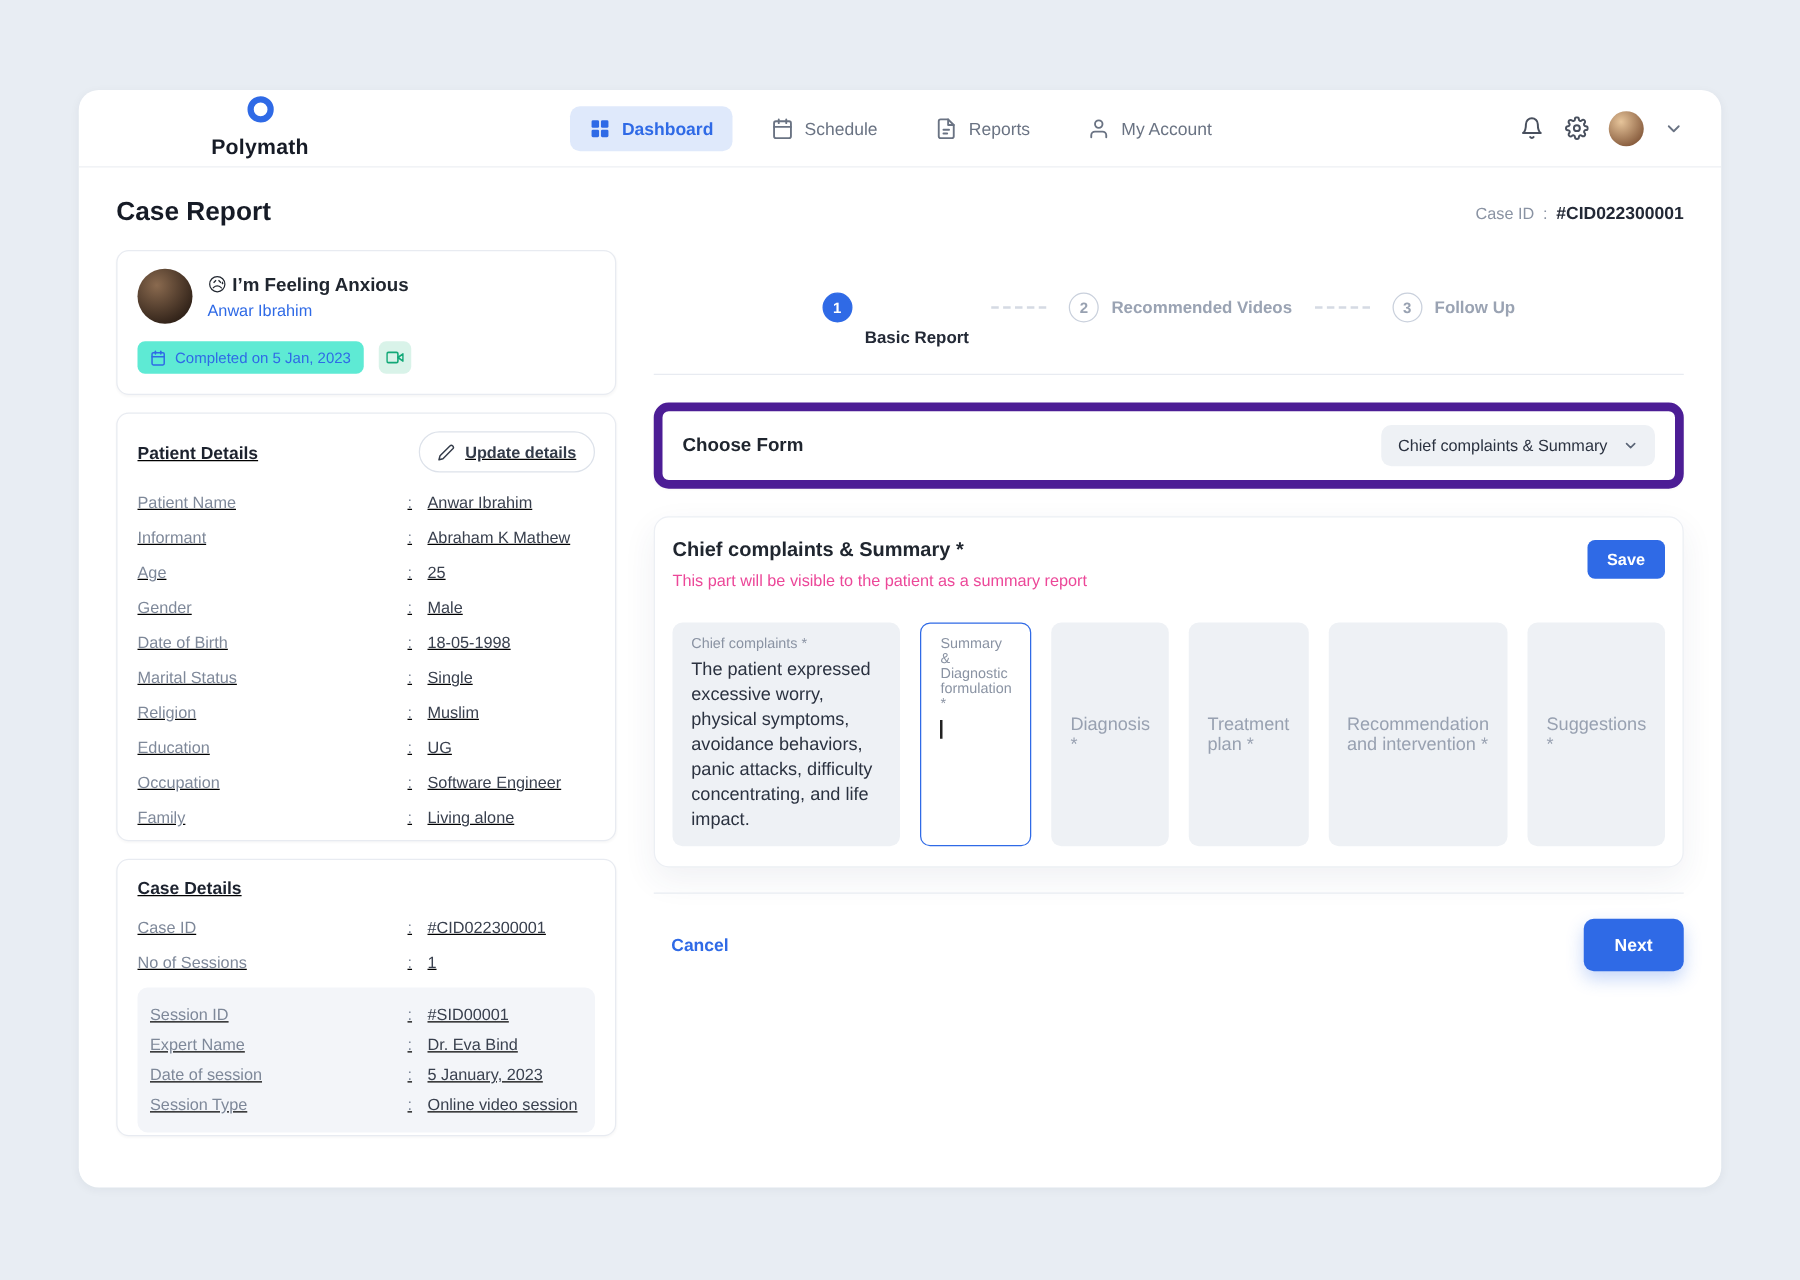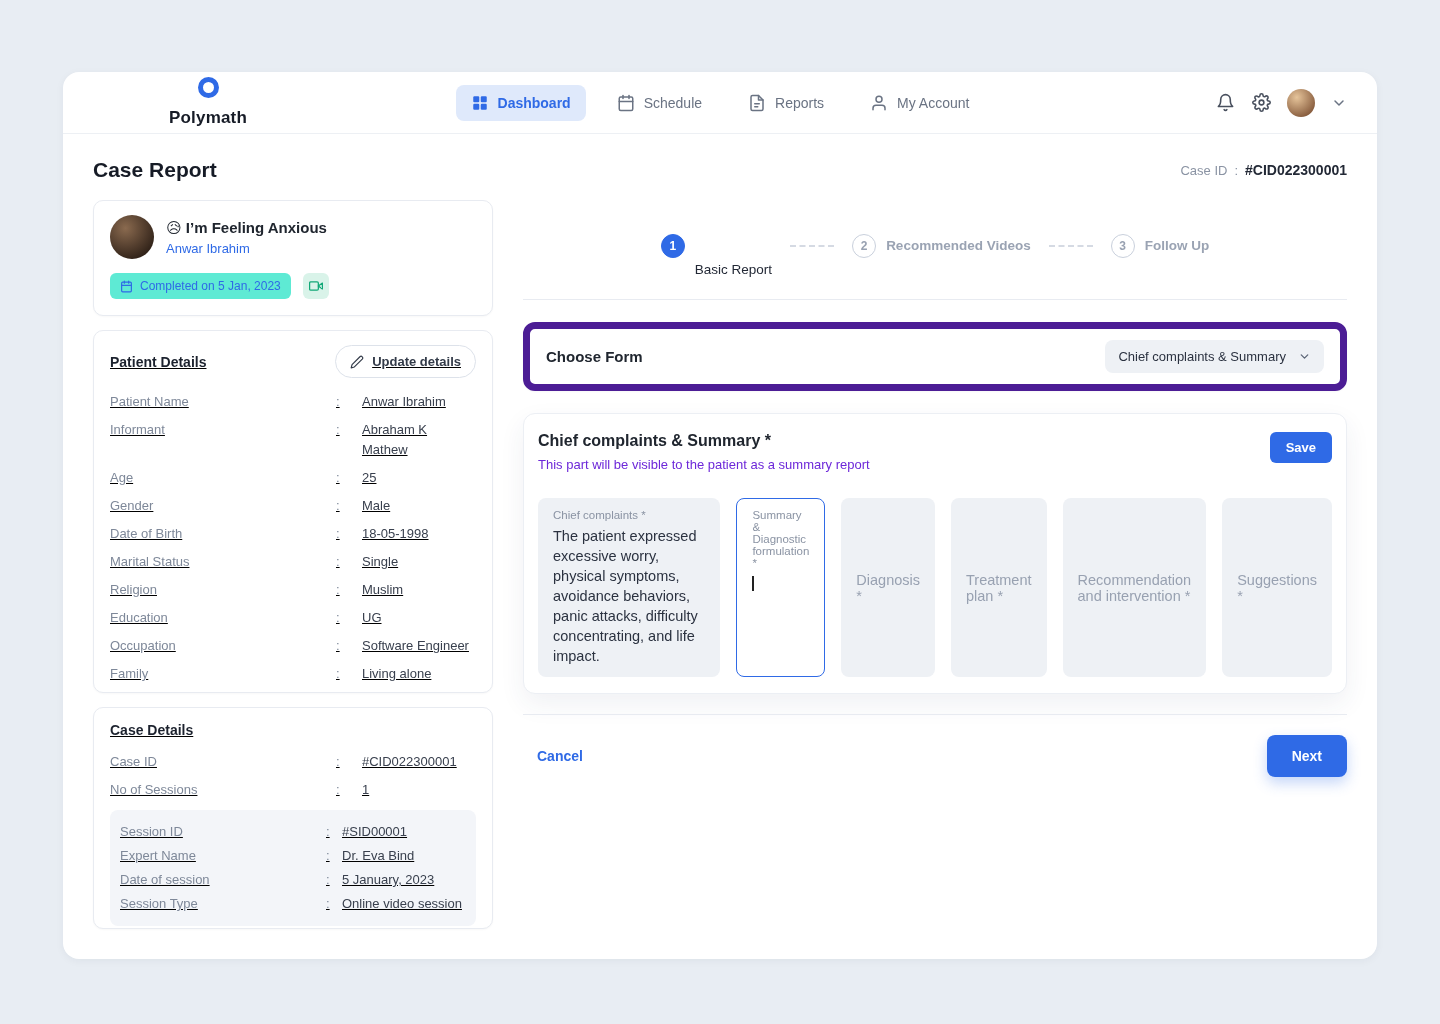--- a/index.html
+++ b/index.html
@@ -47,48 +47,48 @@
   .video-chip { width:26px; height:26px; border-radius:6px; background:#D9F3E9; color:#12A877; display:flex; align-items:center; justify-content:center; cursor:pointer; }
   .video-chip svg { width:14px; height:14px; }
 
   
   .details-card { padding:14px 16px 2px;text-decoration:underline; }
   .card-head { display:flex; justify-content:space-between; align-items:center; margin-bottom:12px; }
   .card-title { font-size:14px; font-weight:700; color:#1C222E; }
   .update-btn { display:flex; align-items:center; gap:8px; background:#fff; border:1px solid #DDE2EA; border-radius:17px; padding:8px 14px; font-size:13px; font-weight:600; color:#333B49; cursor:pointer; font-family:inherit; }
   .update-btn svg { width:14px; height:14px; }
   .kv { display:flex; font-size:13px; line-height:20px; padding:2px 0; }
-  .kv-list .kv { margin-bottom:4px;gap:10px; }
+  .kv-list .kv { margin-bottom:4px; }
   .kv-label { width:216px; color:#7E8899; flex:none; }
   .kv-colon { width:16px; color:#7E8899; flex:none; }
   .kv-value { flex:1; color:#39404E; font-weight:500; }
   .session-box { background:#F3F5F9; border-radius:8px; padding:10px; margin-top:8px; }
   .session-box .kv-label { width:206px; }
 
   
   .stepper { display:flex; align-items:center; justify-content:center; gap:18px; padding:14px 0 22px; }
   .step { display:flex; align-items:center; gap:10px; cursor:pointer; }
   .step-circle { width:24px; height:24px; border-radius:50%; border:1px solid #C9D0DC; background:#fff; color:#98A1B1; font-size:12px; font-weight:600; display:flex; align-items:center; justify-content:center; }
   .step-label { font-size:13.5px; font-weight:600; color:#9AA3B3; white-space:nowrap; }
   .step.active .step-circle { background:#2F6AE6; border-color:#2F6AE6; color:#fff; }
-  .step.active .step-label { color:#232936; font-weight:400;margin-top:48px; }
+  .step.active .step-label { color:#232936; font-weight:700;margin-top:48px; }
   .step-dash { width:44px; border-top:2px dashed #D5DAE3; }
   .divider { border-top:1px solid #E8EBF1; }
 
   
   .choose-card { display:flex; justify-content:space-between; align-items:center; background:#fff; border:7px solid #4c1d95; border-radius:12px; padding:11px 16px; margin:22px 0; box-shadow:0 1px 2px rgba(16,24,40,.03); }
   .choose-label { font-size:15px; font-weight:600; color:#20262F; }
   .dropdown { display:flex; align-items:center; gap:12px; background:#EEF1F5; border-radius:8px; padding:9px 13px; font-size:13px; font-weight:500; color:#2B3240; cursor:pointer; }
   .dropdown svg { width:13px; height:13px; color:#5B6576; }
 
   
   .form-card { background:#fff; border:1px solid #ECEFF4; border-radius:12px; box-shadow:0 10px 26px rgba(40,60,95,.07); padding:18px 14px 16px; margin-bottom:20px; }
   .form-head { display:flex; justify-content:space-between; align-items:flex-start; }
   .form-title { font-size:16px; font-weight:700; color:#20262F; }
-  .form-sub { font-size:13px; color:#6d28d9; margin-top:7px; }
+  .form-sub { font-size:13px; color:#ec4899; margin-top:7px; }
   .save-btn { background:#2F6AE6; color:#fff; border:none; border-radius:6px; padding:8px 16px; font-size:13px; font-weight:600; cursor:pointer; font-family:inherit; }
   .fields { display:flex; flex-direction:row; gap:16px; margin-top:26px; }
   .field { border-radius:8px; padding:11px 15px; cursor:text; }
   .field.gray { background:#EEF1F5; }
   .field-label { font-size:11.5px; color:#8A93A3; margin-bottom:5px; }
   .field-value { font-size:14.5px; color:#2B3240; line-height:1.38; max-width:98%; }
   .field.focused { background:#fff; border:1.5px solid #2F6AE6; padding:10px 15px 9px; }
   .caret { display:inline-block; width:1.5px; height:15px; background:#222; animation:blink 1s steps(1) infinite; margin-top:2px; }
   @keyframes blink { 50% { opacity:0; } }
   .field.empty { display:flex; align-items:center; min-height:47px; }

